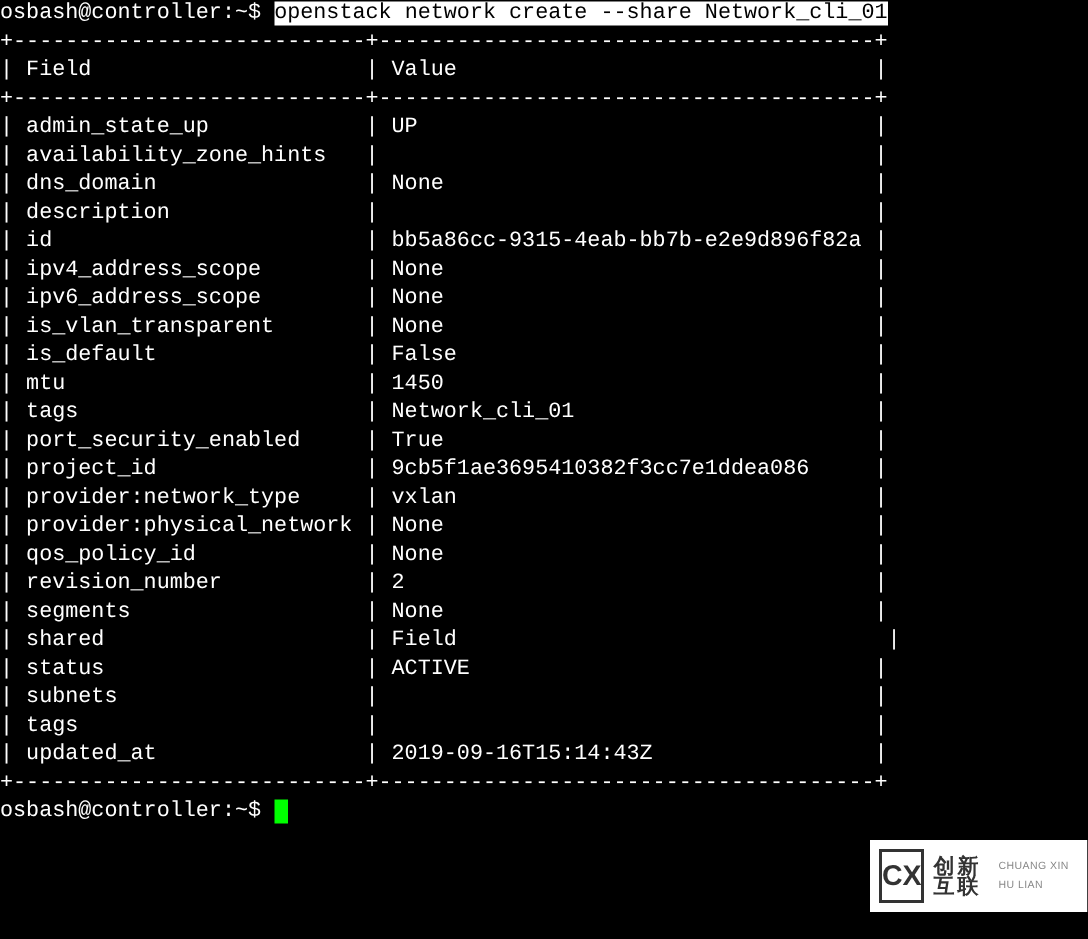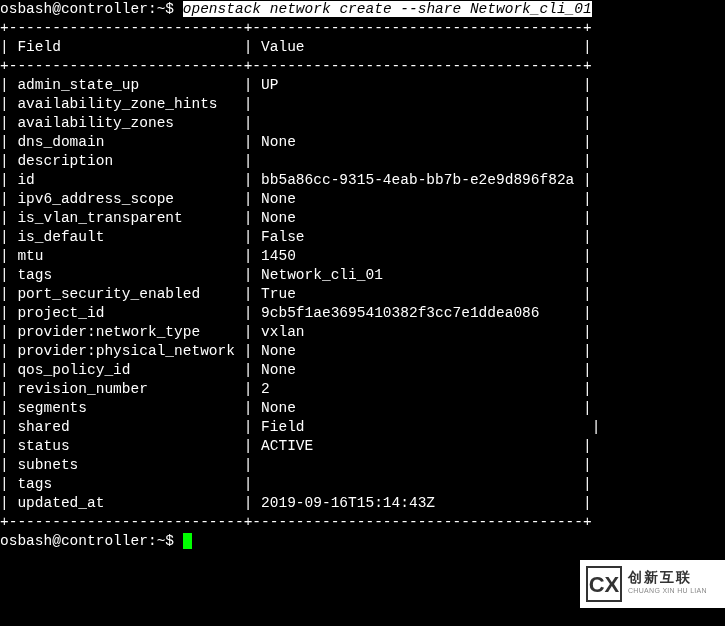--- a/index.html
+++ b/index.html
@@ -24,21 +24,20 @@
     .prompt-line {
       white-space: pre;
     }
     .prompt-user {
       color: #ffffff;
       font-family: Liberation Mono, monospace;
     }
     .command-highlight {
       background: #ffffff;
       color: #000000;
-      font-style: italic;
     }
     .table-row {
       white-space: pre;
       color: #ffffff;
     }
     .cursor {
       display: inline-block;
       width: 9px;
       height: 16px;
       background: #00ff00;
@@ -56,28 +55,28 @@
       padding: 4px 6px;
       font-family: Arial, sans-serif;
     }
     .watermark-logo {
       width: 36px;
       height: 36px;
       border: 2px solid #333;
       display: flex;
       align-items: center;
       justify-content: center;
-      font-size: 22px;
+      font-size: 19px;
       font-weight: bold;
       color: #333;
       margin-right: 6px;
     }
     .watermark-text {
       display: flex;
-      flex-direction: column;
+      flex-direction: row;
       font-size: 10px;
       line-height: 13px;
       color: #333;
     }
     .watermark-main {
       font-size: 14px;
       font-weight: bold;
       letter-spacing: 2px;
     }
     .watermark-sub {
@@ -90,24 +89,24 @@
 <body>
 
 <div class="terminal">
   <div class="prompt-line"><span class="prompt-user"><span>osbash@controller</span>:<span>~</span><span>$</span></span> <span class="command-highlight">openstack network create --share Network_cli_01</span></div>
   <div class="table-row">+---------------------------+--------------------------------------+</div>
   <div class="table-row" id="header-row">| Field                     | Value                                |</div>
   <div class="table-row">+---------------------------+--------------------------------------+</div>
   <div id="table-body">
       <div class="table-row">| admin_state_up            | UP                                   |</div>
       <div class="table-row">| availability_zone_hints   |                                      |</div>
-      <div class="table-row">| availability_zones        |                                      |</div>
       <div class="table-row">| dns_domain                | None                                 |</div>
       <div class="table-row">| description               |                                      |</div>
       <div class="table-row">| id                        | bb5a86cc-9315-4eab-bb7b-e2e9d896f82a |</div>
+      <div class="table-row">| ipv4_address_scope        | None                                 |</div>
       <div class="table-row">| ipv6_address_scope        | None                                 |</div>
       <div class="table-row">| is_vlan_transparent       | None                                 |</div>
       <div class="table-row">| is_default                | False                                |</div>
       <div class="table-row">| mtu                       | 1450                                 |</div>
       <div class="table-row">| tags                      | Network_cli_01                       |</div>
       <div class="table-row">| port_security_enabled     | True                                 |</div>
       <div class="table-row">| project_id                | 9cb5f1ae3695410382f3cc7e1ddea086     |</div>
       <div class="table-row">| provider:network_type     | vxlan                                |</div>
       <div class="table-row">| provider:physical_network | None                                 |</div>
       <div class="table-row">| qos_policy_id             | None                                 |</div>

